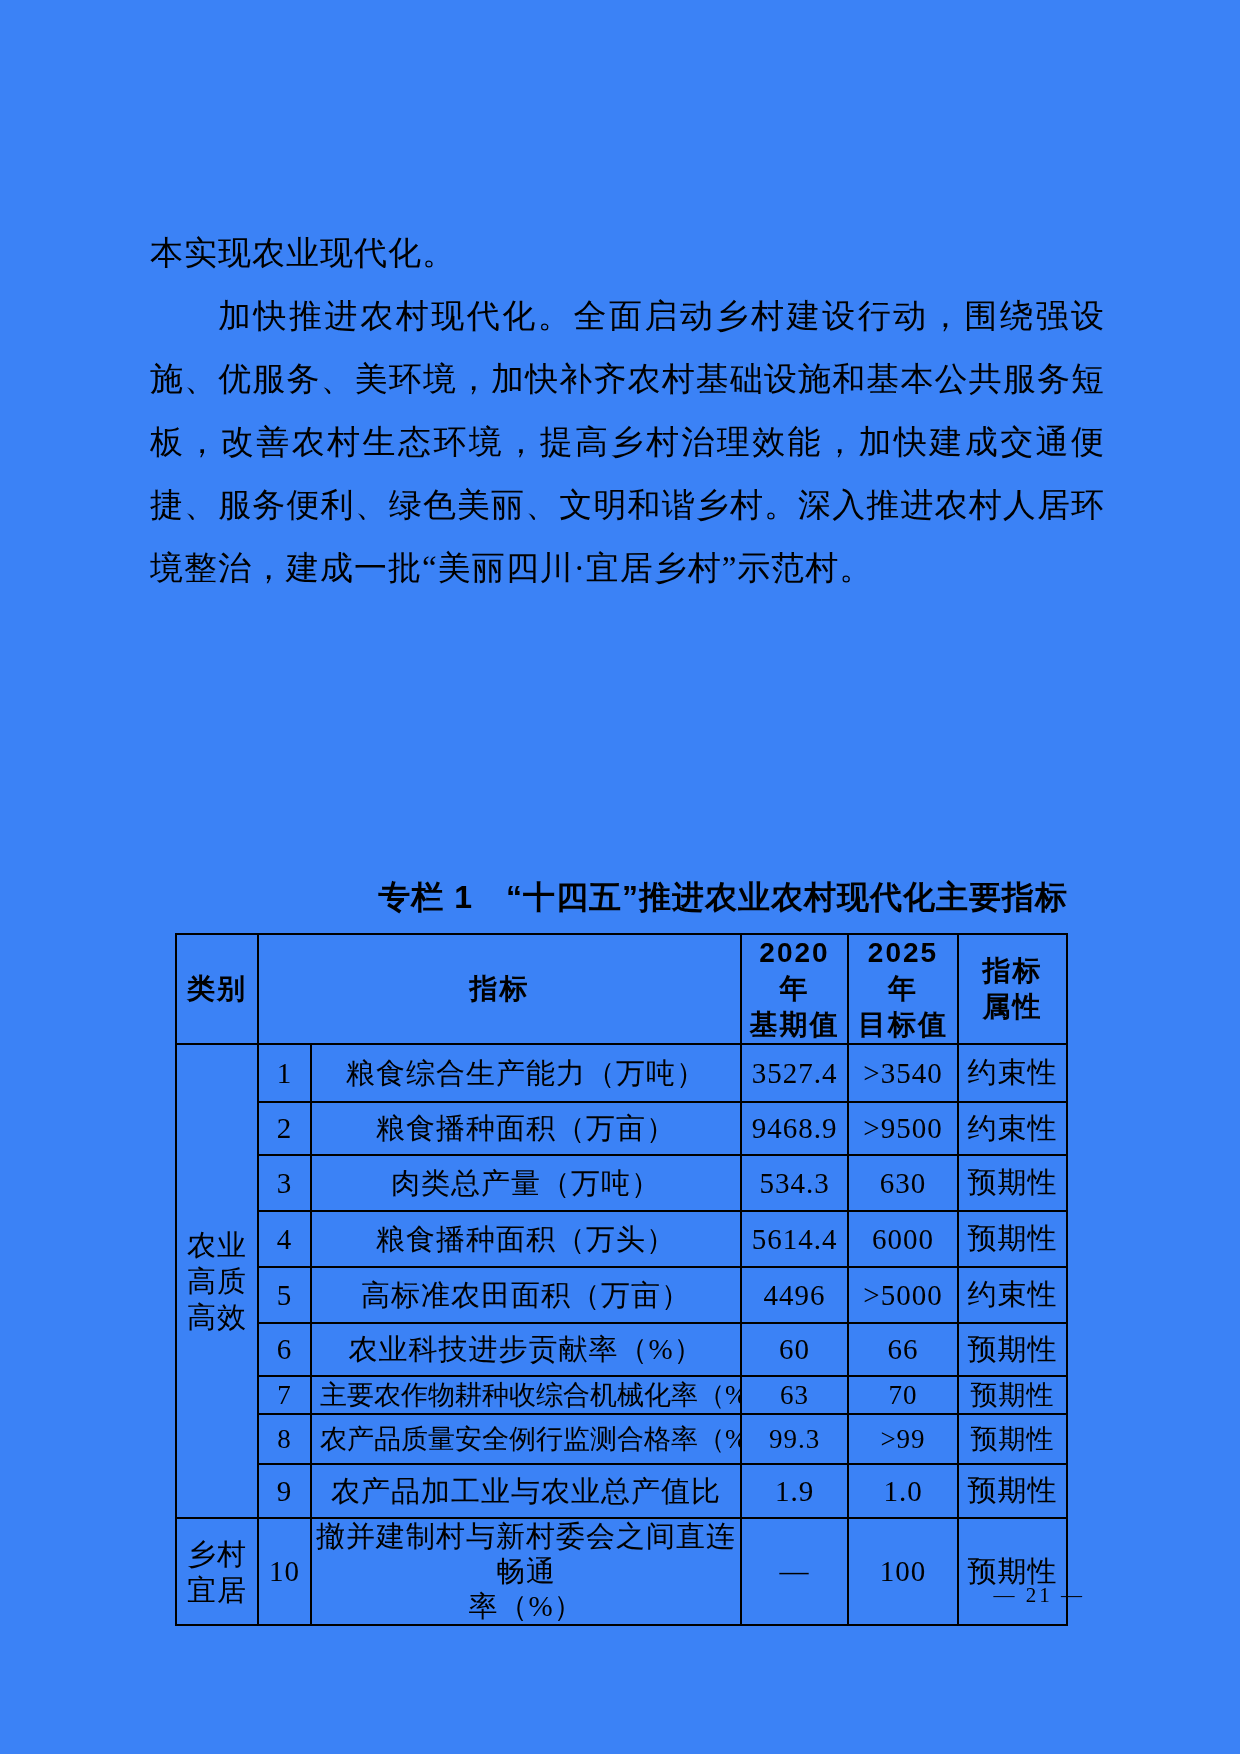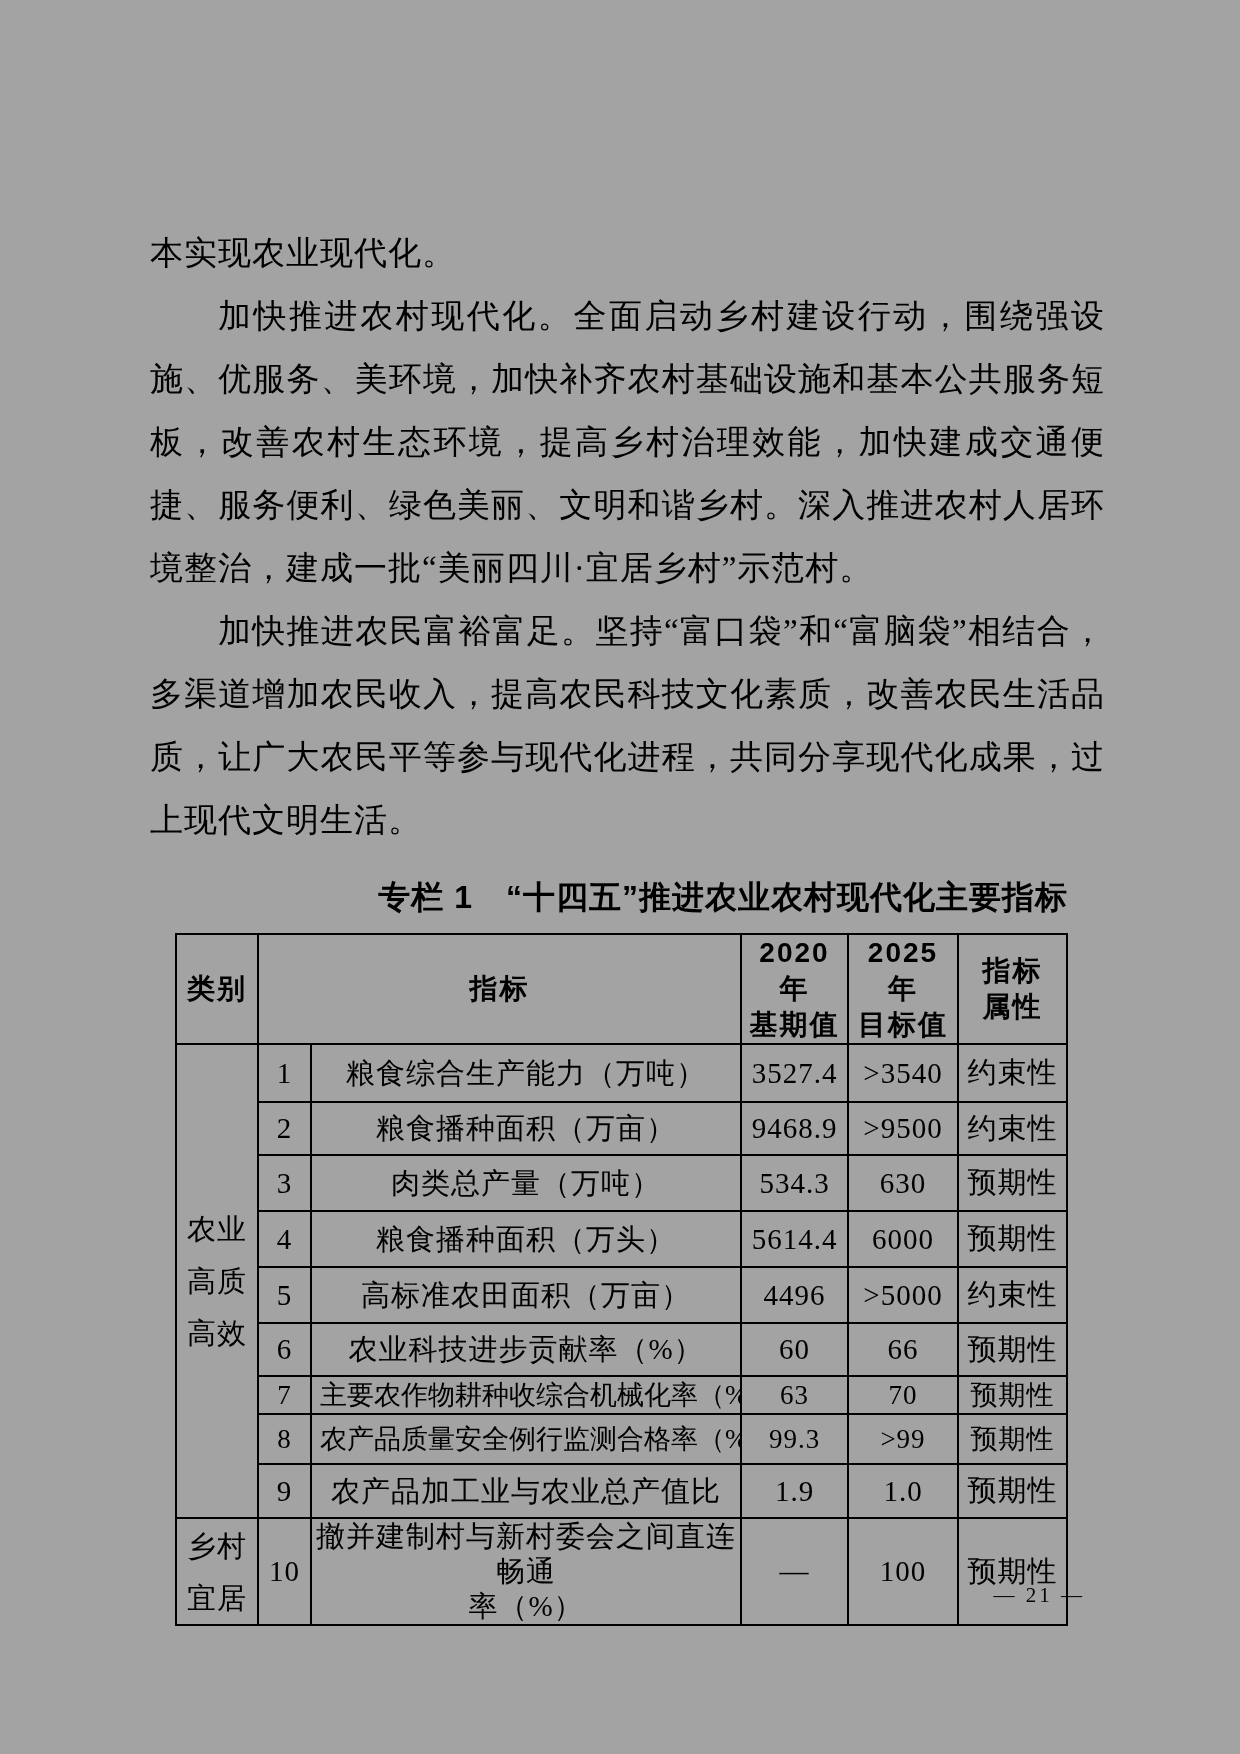--- a/index.html
+++ b/index.html
@@ -1,20 +1,20 @@
 <!DOCTYPE html>
 <html><head>
 <meta charset="utf-8">
 <style>
   html, body { margin: 0; padding: 0; background: #ffffff; }
   .page {
     position: relative;
     width: 1240px;
     height: 1754px;
-    background: #a3a3a3;
+    background: #3b82f6;
     color: #000000;
     font-family: "Liberation Serif", "DejaVu Serif", serif;
     overflow: hidden;
   }
   .body-text {
     position: absolute;
     left: 150px;
     top: 222px;
     width: 955px;
     font-size: 33px;
@@ -59,21 +59,21 @@
     white-space: pre-line;
     height: 62px;
     letter-spacing: 2px;
   }
   table.indicators td {
     font-size: 29px;
     letter-spacing: 1px;
   }
   td.cat {
     white-space: pre-line;
-    line-height: 52px;
+    line-height: 36px;
     letter-spacing: 4px;
   }
   td.ind {
     text-align: left;
     padding-left: 18px;
     white-space: pre-line;
     line-height: 35px;
   }
   td.val, td.attr { letter-spacing: 2px; }
   tr.r-h1  { height: 58px; }
@@ -95,21 +95,20 @@
   }
 </style>
 </head>
 <body>
 
 <div class="page">
 
   <div class="body-text">
     <p>本实现农业现代化。</p>
     <p class="indent">加快推进农村现代化。全面启动乡村建设行动，围绕强设施、优服务、美环境，加快补齐农村基础设施和基本公共服务短板，改善农村生态环境，提高乡村治理效能，加快建成交通便捷、服务便利、绿色美丽、文明和谐乡村。深入推进农村人居环境整治，建成一批“美丽四川·宜居乡村”示范村。</p>
-    <p class="indent">加快推进农民富裕富足。坚持“富口袋”和“富脑袋”相结合，多渠道增加农民收入，提高农民科技文化素质，改善农民生活品质，让广大农民平等参与现代化进程，共同分享现代化成果，过上现代文明生活。</p>
   </div>
 
   <div class="box-title">专栏 1　“十四五”推进农业农村现代化主要指标</div>
 
   <table class="indicators">
     <colgroup>
       <col style="width:82px">
       <col style="width:53px">
       <col style="width:430px">
       <col style="width:107px">

